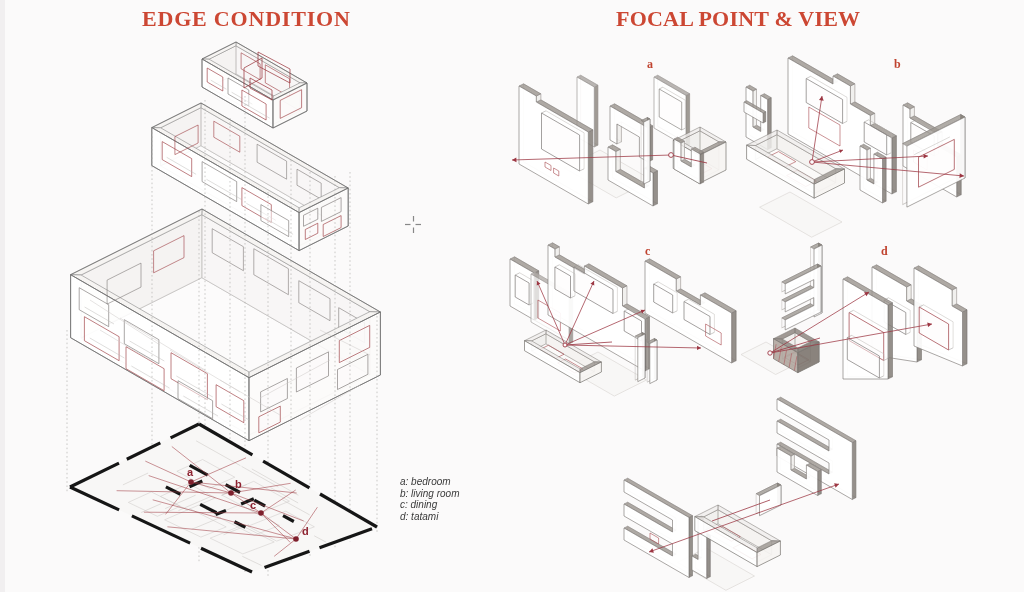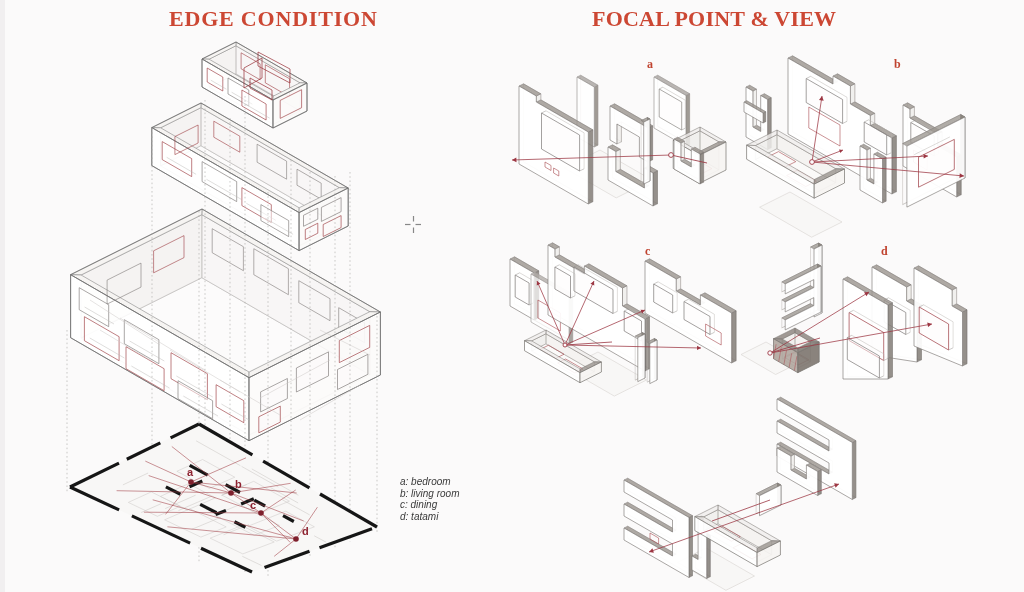--- a/index.html
+++ b/index.html
@@ -1,22 +1,22 @@
 <!DOCTYPE html>
 <html><head><meta charset="utf-8">
 <style>
 html,body{margin:0;padding:0;background:#fbfafa;}
 #wrap{position:relative;width:1024px;height:592px;overflow:hidden;background:#fbfafa;filter:blur(0.3px);}
 .title{position:absolute;font-family:"Liberation Serif",serif;font-weight:bold;
        color:#cc4733;font-size:22px;letter-spacing:0.8px;white-space:nowrap;}
 </style></head>
 <body>
 <div id="wrap">
-<div class="title" style="left:169px;top:6px;text-align:center;">EDGE CONDITION</div>
-<div class="title" style="left:592px;top:6px;letter-spacing:0.2px;">FOCAL POINT &amp; VIEW</div>
+<div class="title" style="left:142px;top:6px;text-align:center;">EDGE CONDITION</div>
+<div class="title" style="left:616px;top:6px;letter-spacing:0.2px;">FOCAL POINT &amp; VIEW</div>
 <div style="position:absolute;left:0;top:0;width:5px;height:592px;background:#f1eff0;"></div>
 <svg width="1024" height="592" viewBox="0 0 1024 592" style="position:absolute;left:0;top:0;">
 <path d="M235.9,73.8 L300.0,110.8 L273.2,124.2 L209.1,87.2 Z" fill="#fcfbfb" stroke="#b8b5b3" stroke-width="0.45"></path>
 <path d="M235.9,45.8 L300.0,82.8 L300.0,110.8 L235.9,73.8 Z" fill="#f7f5f4" stroke="#a9a6a4" stroke-width="0.5" fill-opacity="0.85"></path>
 <path d="M235.9,45.8 L209.1,59.2 L209.1,87.2 L235.9,73.8 Z" fill="#f3f1f0" stroke="#a9a6a4" stroke-width="0.5" fill-opacity="0.85"></path>
 <path d="M241.1,52.8 L260.1,63.8 L260.1,79.8 L241.1,68.8 Z" fill="none" stroke="#9c3a40" stroke-width="0.6"></path>
 <path d="M265.3,64.8 L289.6,78.8 L289.6,96.8 L265.3,82.8 Z" fill="none" stroke="#9c3a40" stroke-width="0.6"></path>
 <path d="M236.0,42.0 L307.0,83.0 L300.0,82.8 L235.9,45.8 Z" fill="#f6f4f2" stroke="#7c7c7c" stroke-width="0.55"></path>
 <path d="M236.0,42.0 L202.0,59.0 L209.1,59.2 L235.9,45.8 Z" fill="#f6f4f2" stroke="#7c7c7c" stroke-width="0.55"></path>
 <path d="M202.0,59.0 L273.0,100.0 L273.2,96.2 L209.1,59.2 Z" fill="#f6f4f2" stroke="#7c7c7c" stroke-width="0.55"></path>

